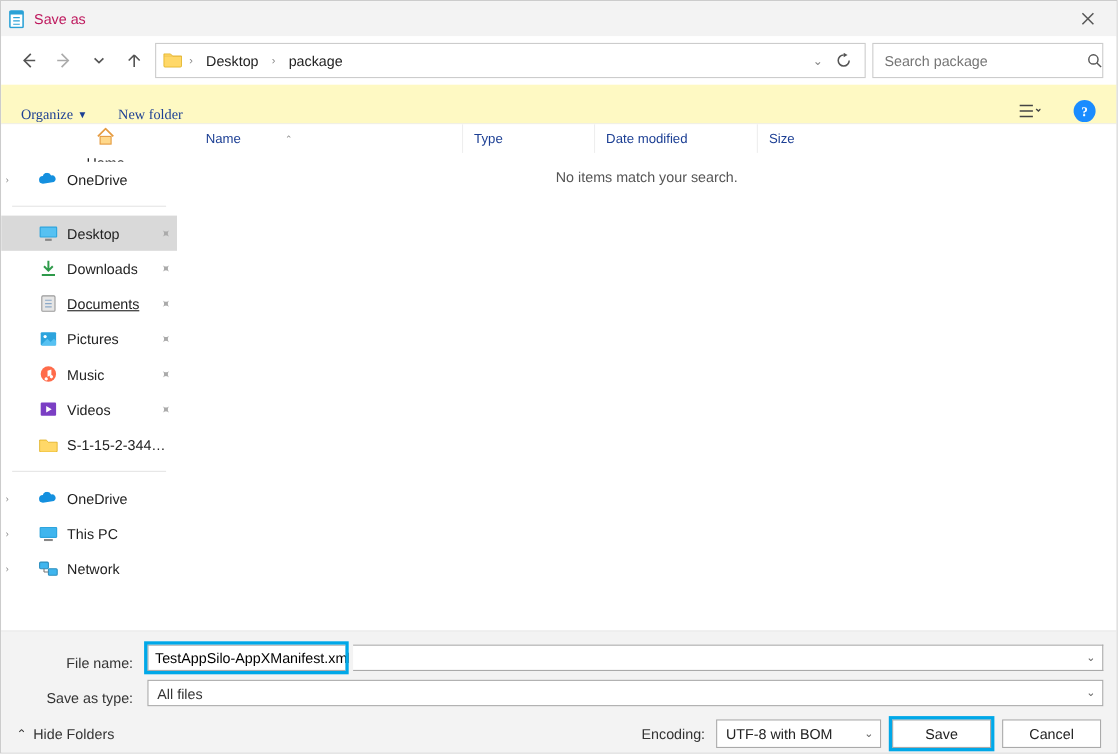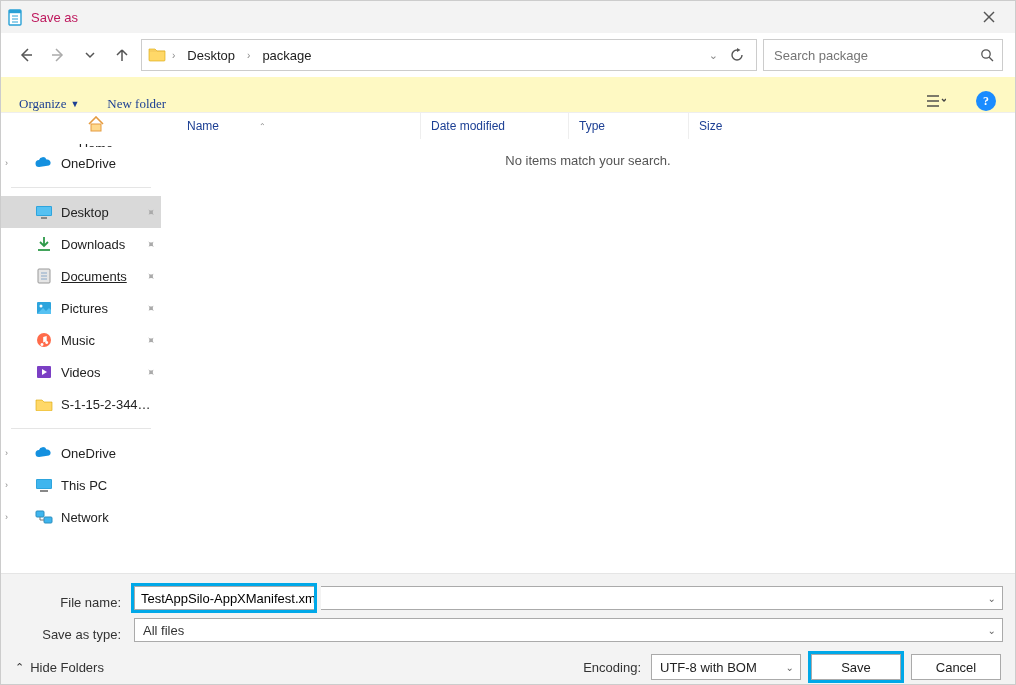--- a/index.html
+++ b/index.html
@@ -66,21 +66,21 @@
   .addressbar .crumb {
     padding: 4px 6px;
     color: #222;
     display: inline-flex;
     align-items: center;
     gap: 4px;
   }
   .addressbar .chev { color: #888; font-size: 10px; }
   .addressbar .addr-spacer { flex: 1; }
   .searchbox {
-    width: 240px;
+    width: 210px;
     height: 32px;
     border: 1px solid #ccc;
     display: flex;
     align-items: center;
     padding: 0 8px;
     gap: 6px;
     color: #666;
     background: #fff;
   }
   .searchbox input {
@@ -521,25 +521,25 @@
       <span class="label">Network</span>
     </div>
   </div>
 
   <div class="listing">
     <div class="cols">
       <div class="col c-name">
         <span>Name</span>
         <span class="sort">⌃</span>
       </div>
+      <div class="col c-type">
+          <span>Type</span>
+        </div>
       <div class="col c-date">
           <span>Date modified</span>
-        </div>
-      <div class="col c-type">
-          <span>Type</span>
         </div>
       <div class="col c-size">
           <span>Size</span>
         </div>
     </div>
     <div class="empty-msg">No items match your search.</div>
   </div>
 </div>
 
 <div class="bottompanel">

